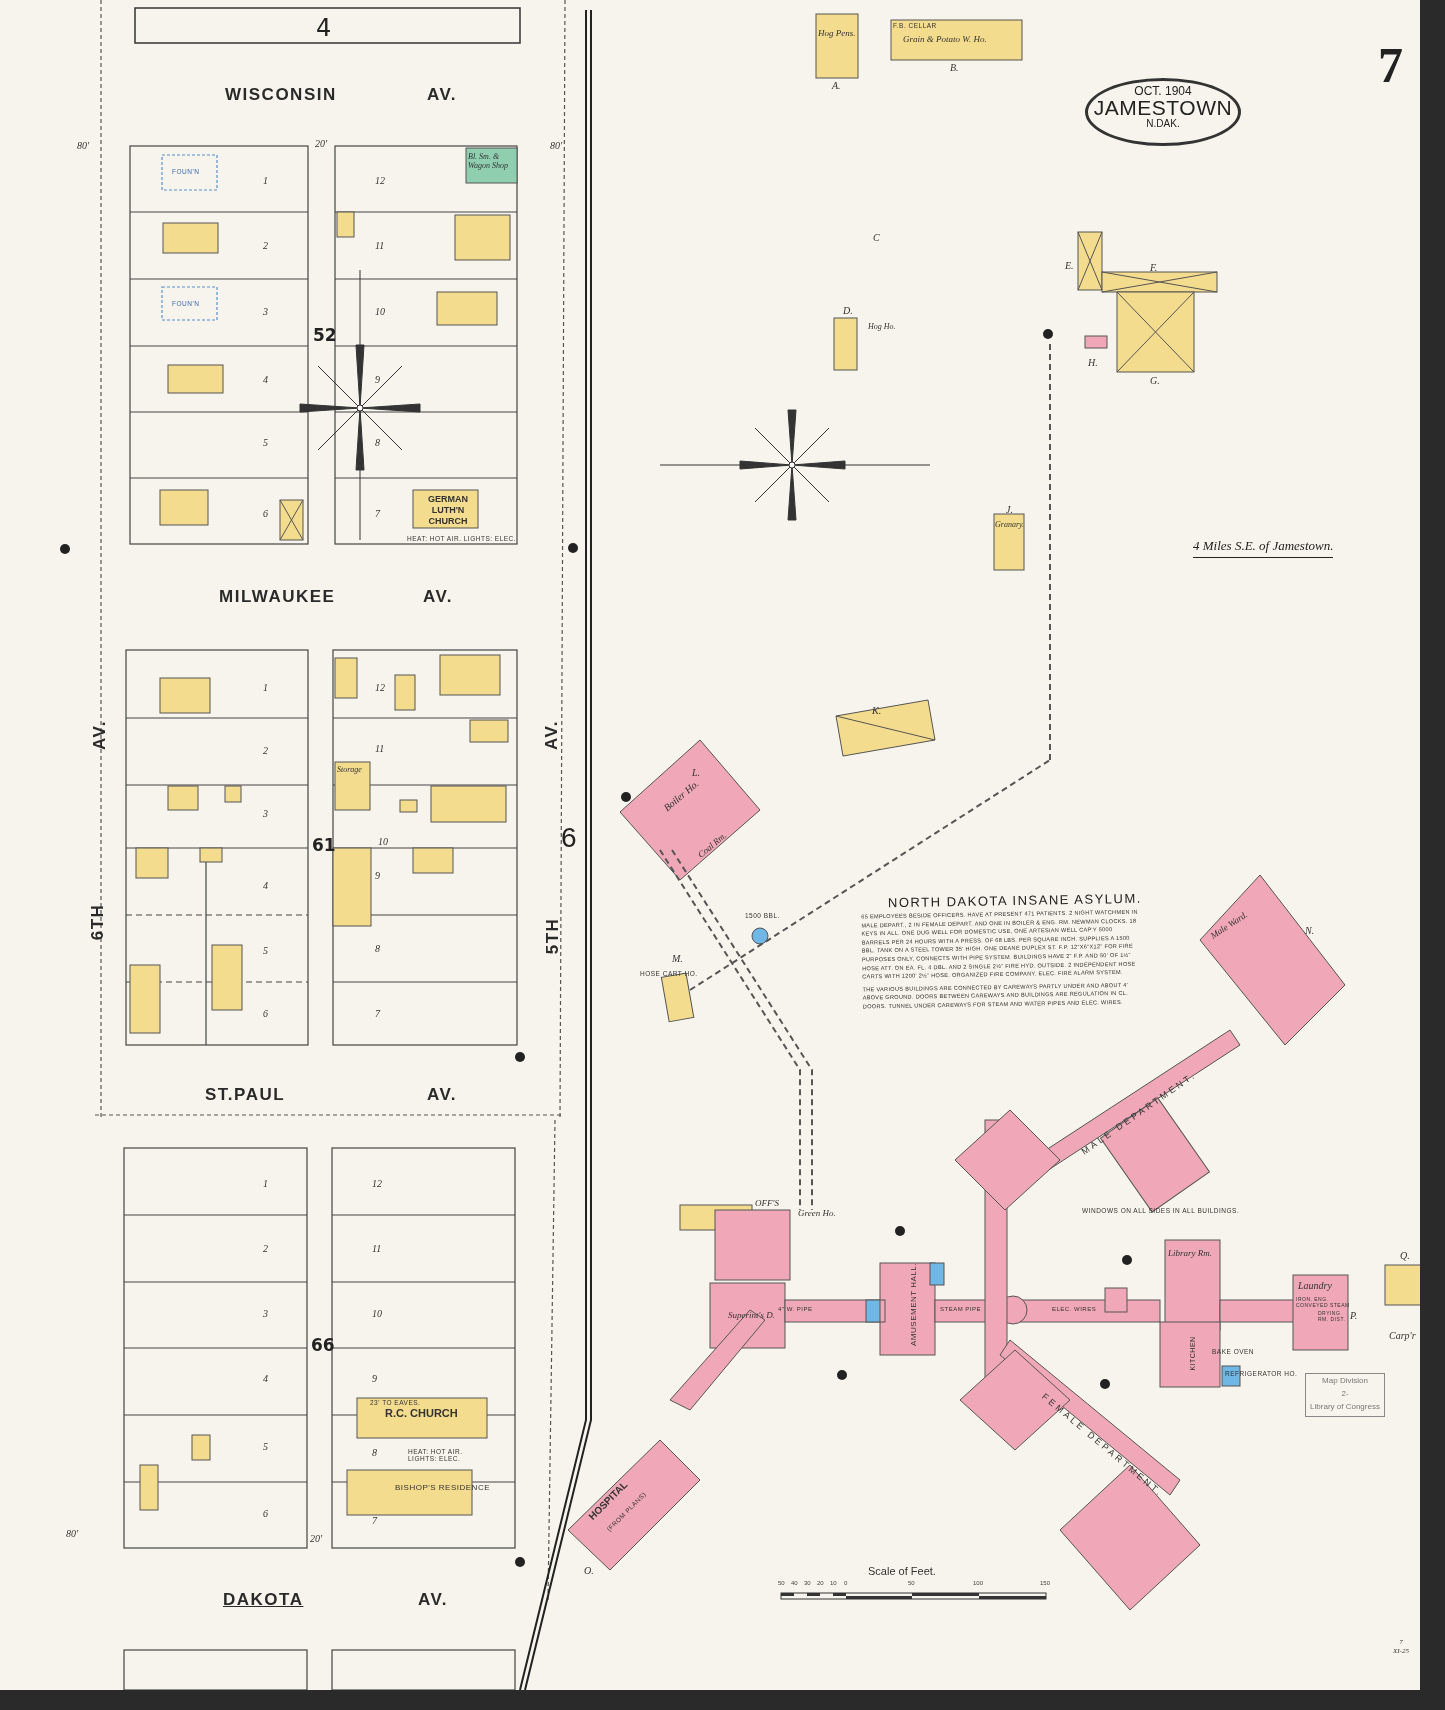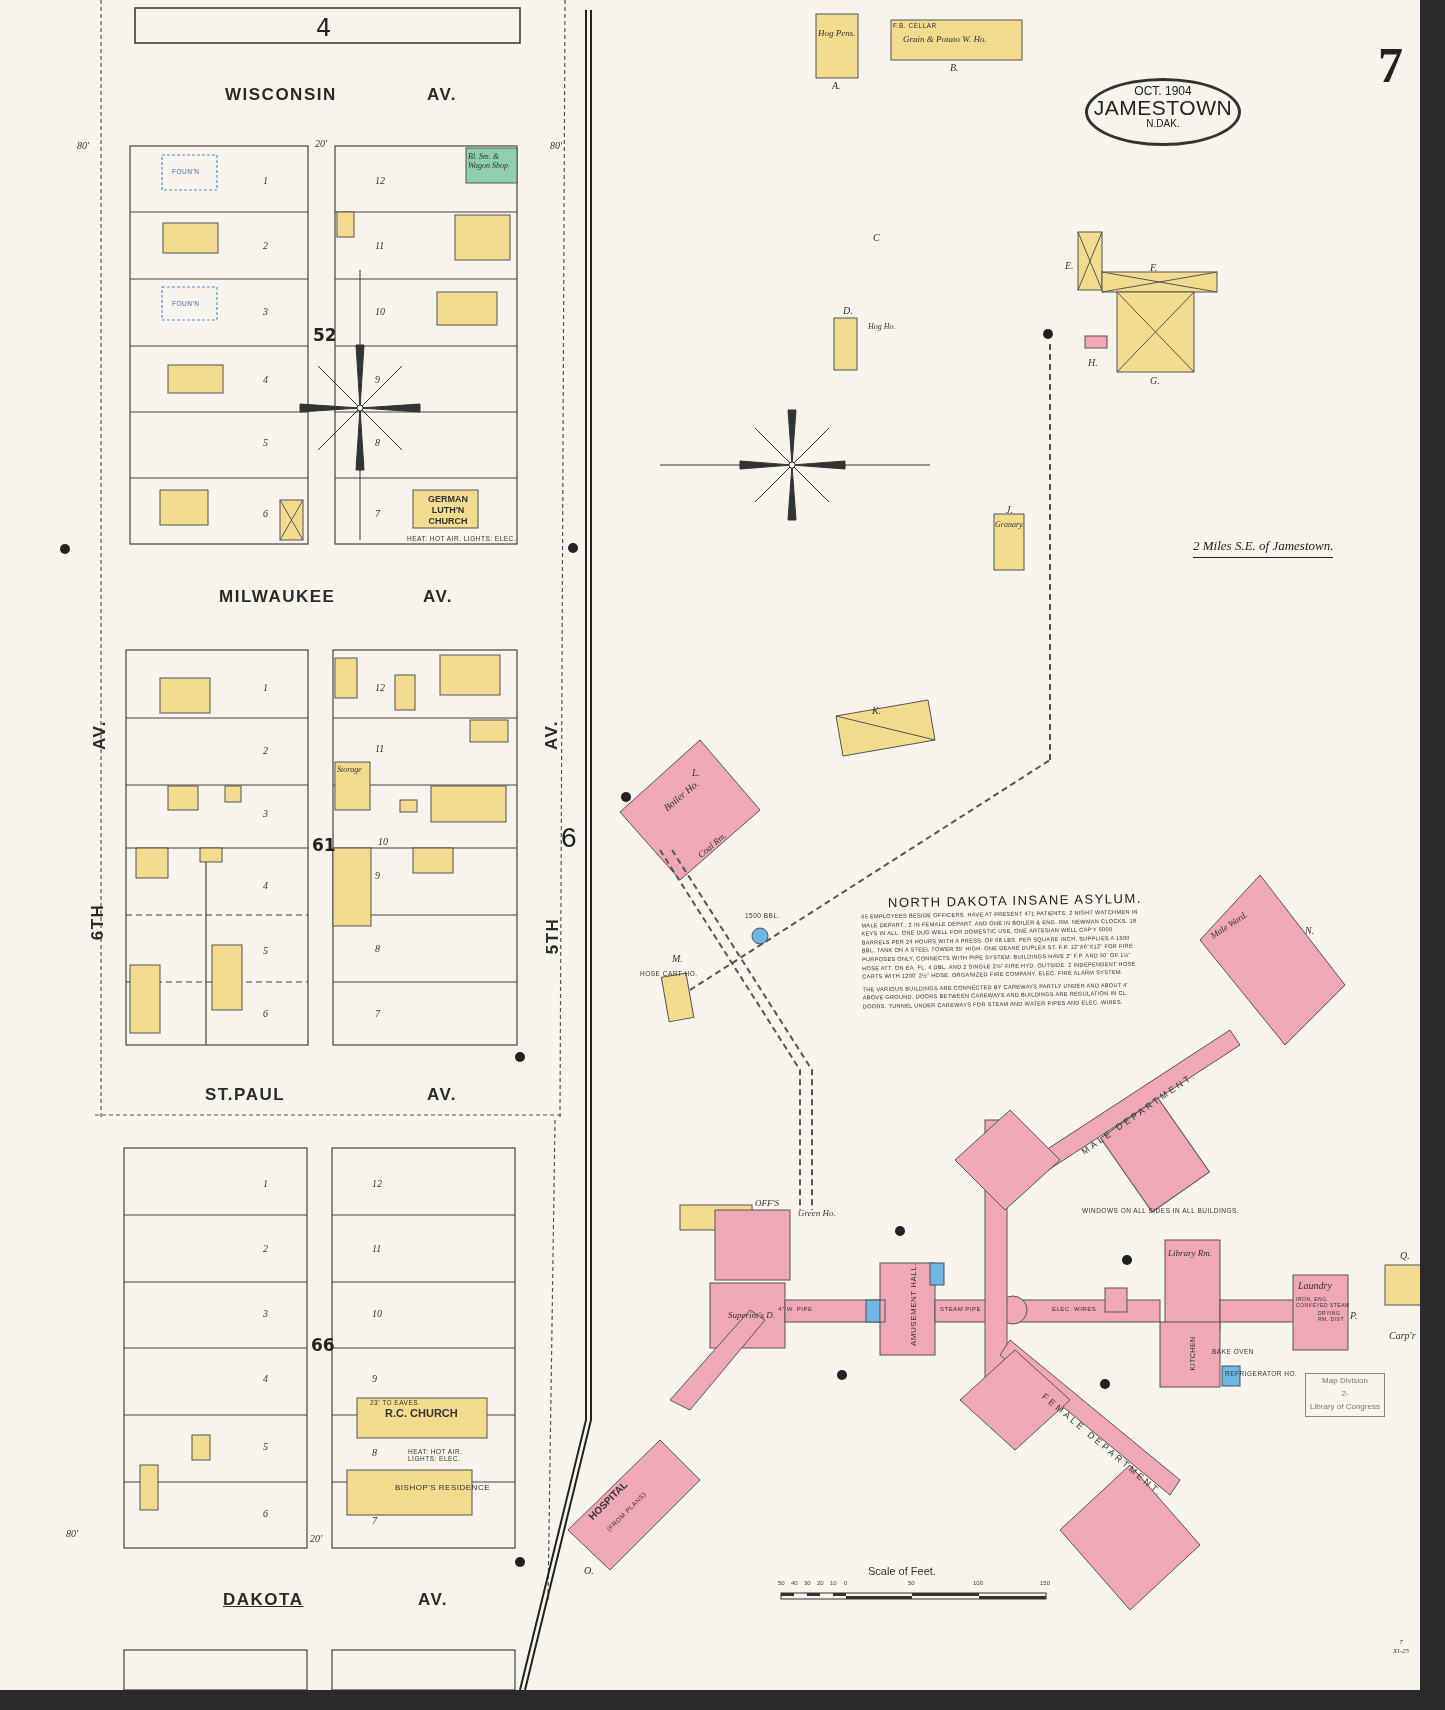--- a/index.html
+++ b/index.html
@@ -377,21 +377,21 @@
 <div class="lbl small" style="left:584px;top:1565px;">O.</div>
 <div class="lbl small" style="left:1350px;top:1310px;">P.</div>
 <div class="lbl small" style="left:1400px;top:1250px;">Q.</div>
 
 <div id="asylum-title">NORTH DAKOTA INSANE ASYLUM.</div>
 <div id="asylum-notes">
   <p>65 EMPLOYEES BESIDE OFFICERS. HAVE AT PRESENT 471 PATIENTS. 2 NIGHT WATCHMEN IN MALE DEPART., 2 IN FEMALE DEPART. AND ONE IN BOILER &amp; ENG. RM. NEWMAN CLOCKS. 18 KEYS IN ALL. ONE DUG WELL FOR DOMESTIC USE, ONE ARTESIAN WELL CAP'Y 5000 BARRELS PER 24 HOURS WITH A PRESS. OF 68 LBS. PER SQUARE INCH. SUPPLIES A 1500 BBL. TANK ON A STEEL TOWER 35' HIGH. ONE DEANE DUPLEX ST. F.P. 12"x6"x12" FOR FIRE PURPOSES ONLY, CONNECTS WITH PIPE SYSTEM. BUILDINGS HAVE 2" F.P. AND 50' OF 1½" HOSE ATT. ON EA. FL. 4 DBL. AND 2 SINGLE 2½" FIRE HYD. OUTSIDE. 2 INDEPENDENT HOSE CARTS WITH 1200' 2½" HOSE. ORGANIZED FIRE COMPANY. ELEC. FIRE ALARM SYSTEM.</p>
   <p>THE VARIOUS BUILDINGS ARE CONNECTED BY CAREWAYS PARTLY UNDER AND ABOUT 4' ABOVE GROUND. DOORS BETWEEN CAREWAYS AND BUILDINGS ARE REGULATION IN CL. DOORS. TUNNEL UNDER CAREWAYS FOR STEAM AND WATER PIPES AND ELEC. WIRES.</p>
 </div>
 
-<div id="location-note">2 Miles S.E. of Jamestown.</div>
+<div id="location-note">4 Miles S.E. of Jamestown.</div>
 
 <div id="scale-title">Scale of Feet.</div>
 <div class="lbl" style="left:778px;top:1580px;font-size:6px;color:#444;">50</div>
 <div class="lbl" style="left:791px;top:1580px;font-size:6px;color:#444;">40</div>
 <div class="lbl" style="left:804px;top:1580px;font-size:6px;color:#444;">30</div>
 <div class="lbl" style="left:817px;top:1580px;font-size:6px;color:#444;">20</div>
 <div class="lbl" style="left:830px;top:1580px;font-size:6px;color:#444;">10</div>
 <div class="lbl" style="left:844px;top:1580px;font-size:6px;color:#444;">0</div>
 <div class="lbl" style="left:908px;top:1580px;font-size:6px;color:#444;">50</div>
 <div class="lbl" style="left:973px;top:1580px;font-size:6px;color:#444;">100</div>

